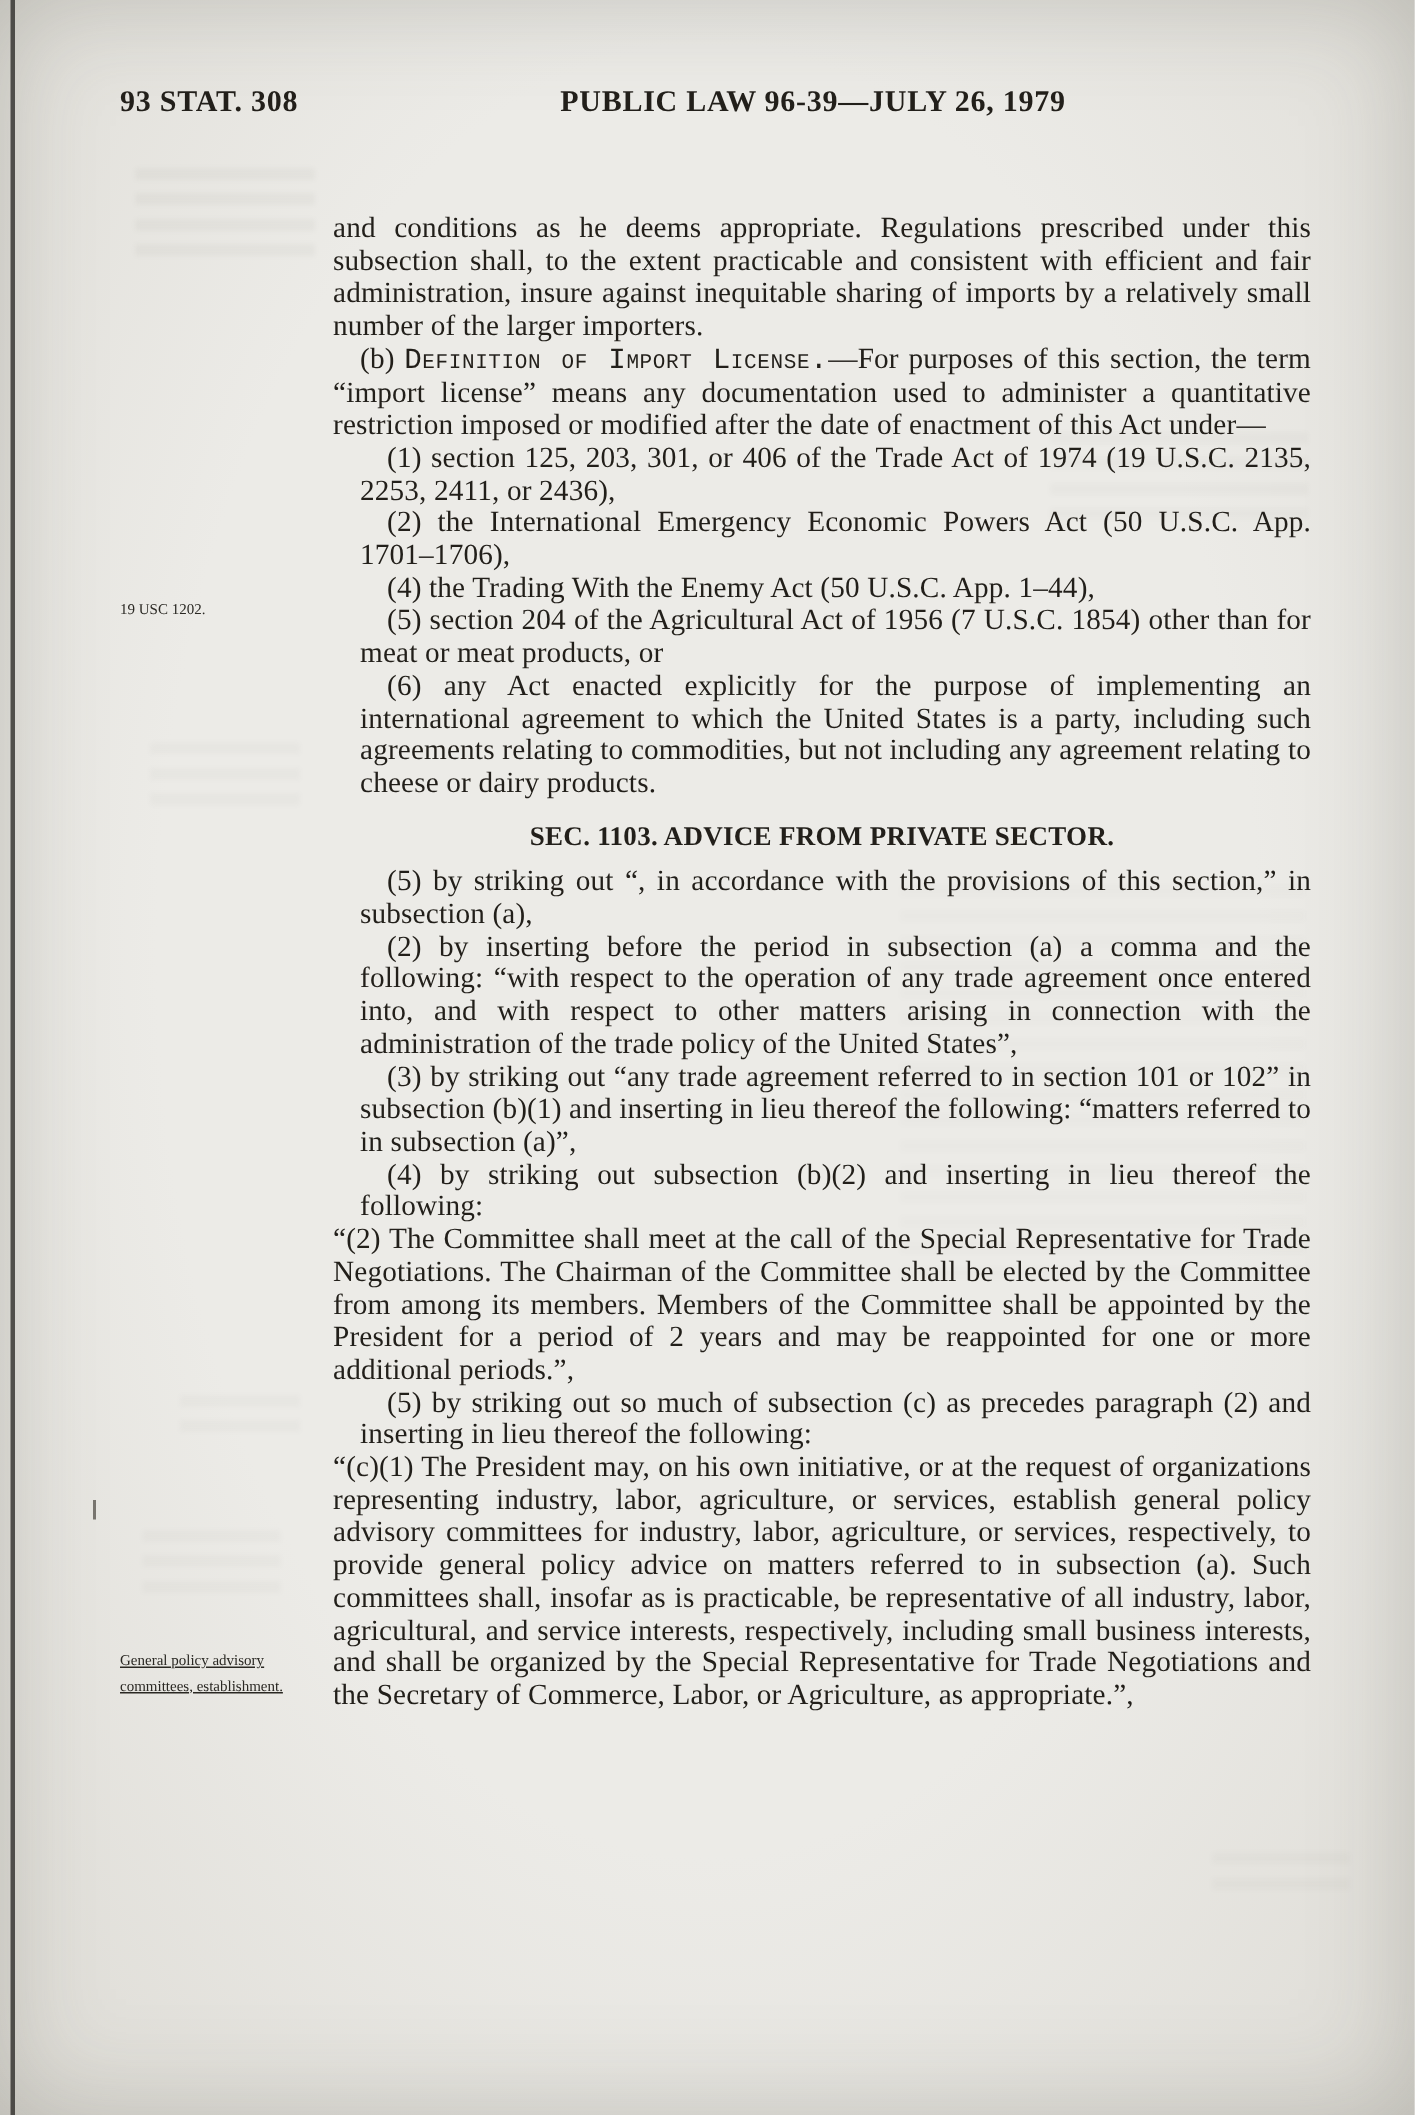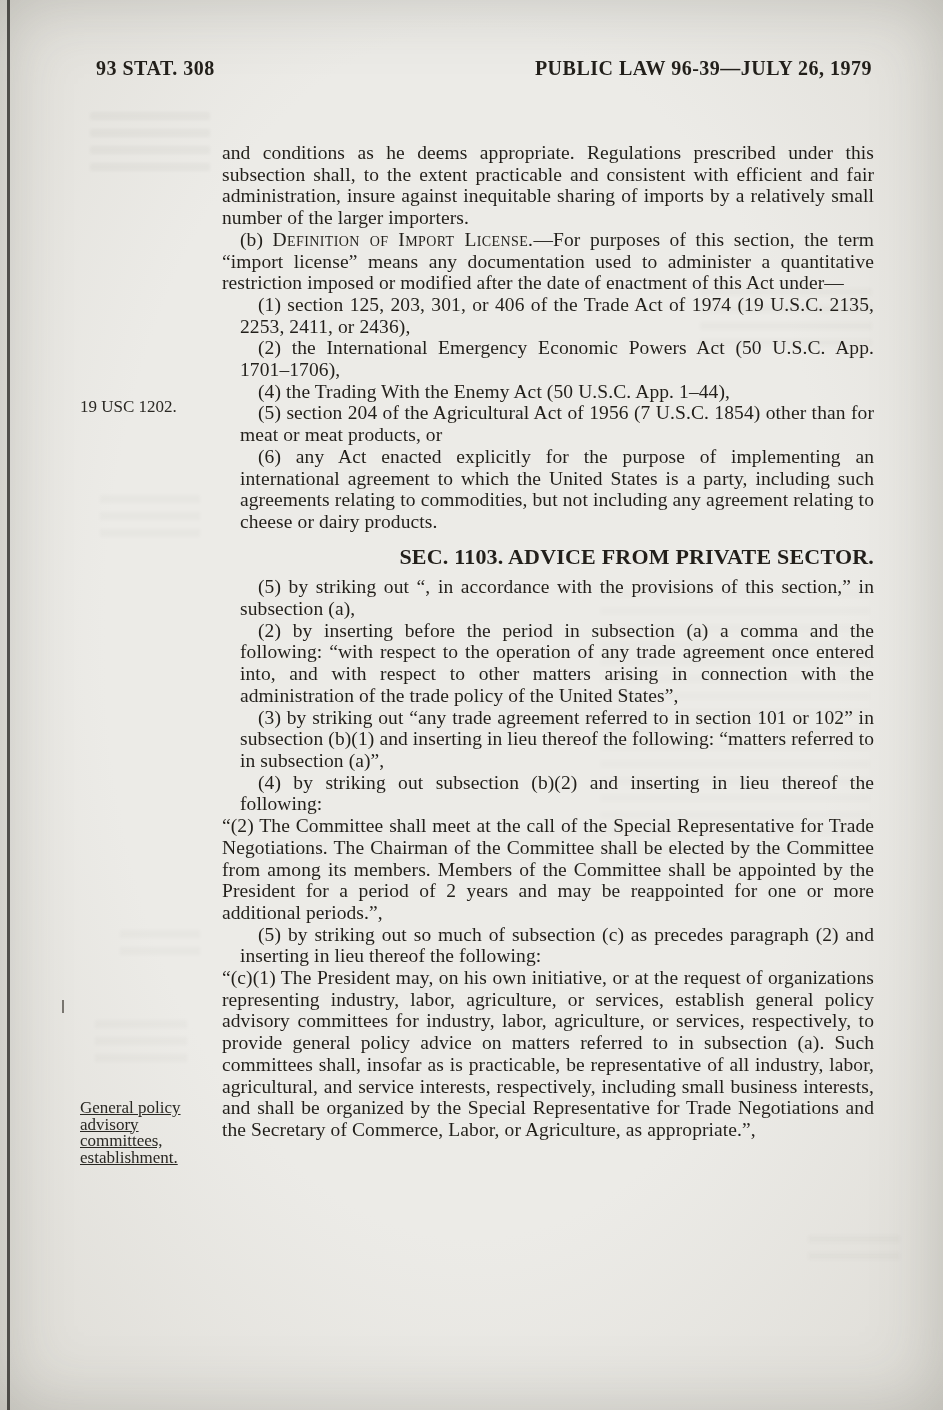--- a/index.html
+++ b/index.html
@@ -18,41 +18,41 @@
   }
   .edge-line {
     position:absolute; left:7px; top:0; width:3px; height:100%;
     background:#23221f; opacity:.75;
   }
   .stray-mark {
     position:absolute; left:62px; top:1000px; width:2px; height:13px;
     background:#4a463f; opacity:.7;
   }
   .running-head { position:absolute; top:57px; left:0; width:100%; font-weight:bold; font-size:20px; letter-spacing:.5px; }
-  .stat { position:absolute; left:80px; top:0; white-space:nowrap;margin-left:16px; }
-  .law  { position:absolute; left:212px; width:660px; text-align:right; white-space:nowrap; }
+  .stat { position:absolute; left:80px; top:0; white-space:nowrap; }
+  .law  { position:absolute; left:212px; width:660px; text-align:center; white-space:nowrap; }
 
   .text-column {
     position:absolute; left:222px; top:106px; width:652px;
     font-size:19.5px; line-height:21.7px; text-align:justify;
     letter-spacing:.1px;
     margin-top:36px;
   }
   .flush { text-indent:0; }
   .para  { text-indent:18px; }
   .item  { padding-left:18px; text-indent:18px; }
   .sec-heading {
-    font-weight:bold; font-size:22px; letter-spacing:.2px;
-    margin:13px 0 9px; text-align:right; text-indent:0;
+    font-weight:bold; font-size:18px; letter-spacing:.2px;
+    margin:13px 0 9px; text-align:center; text-indent:0;
   }
-  .sc { font-variant:small-caps; letter-spacing:.4px; }
+  .sc { font-variant:small-caps; letter-spacing:.4px;font-family:Liberation Mono, monospace; }
 
   .margin-note {
     position:absolute; left:80px; width:118px;
-    font-size:17px; line-height:16.5px; color:#2a2823; text-align:left;
+    font-size:10px; line-height:16.5px; color:#2a2823; text-align:left;
   }
   .note-usc   { top:399px; }
   .note-policy{ top:1100px;text-decoration:underline; }
 
   .ghost {
     position:absolute; border-radius:2px; pointer-events:none;
     background:repeating-linear-gradient(to bottom, rgba(110,108,100,.20) 0 8px, rgba(0,0,0,0) 8px 17px);
     filter:blur(1.6px); opacity:.28;
   }
   .g1 { left:90px;  top:112px;  width:120px; height:64px; }

